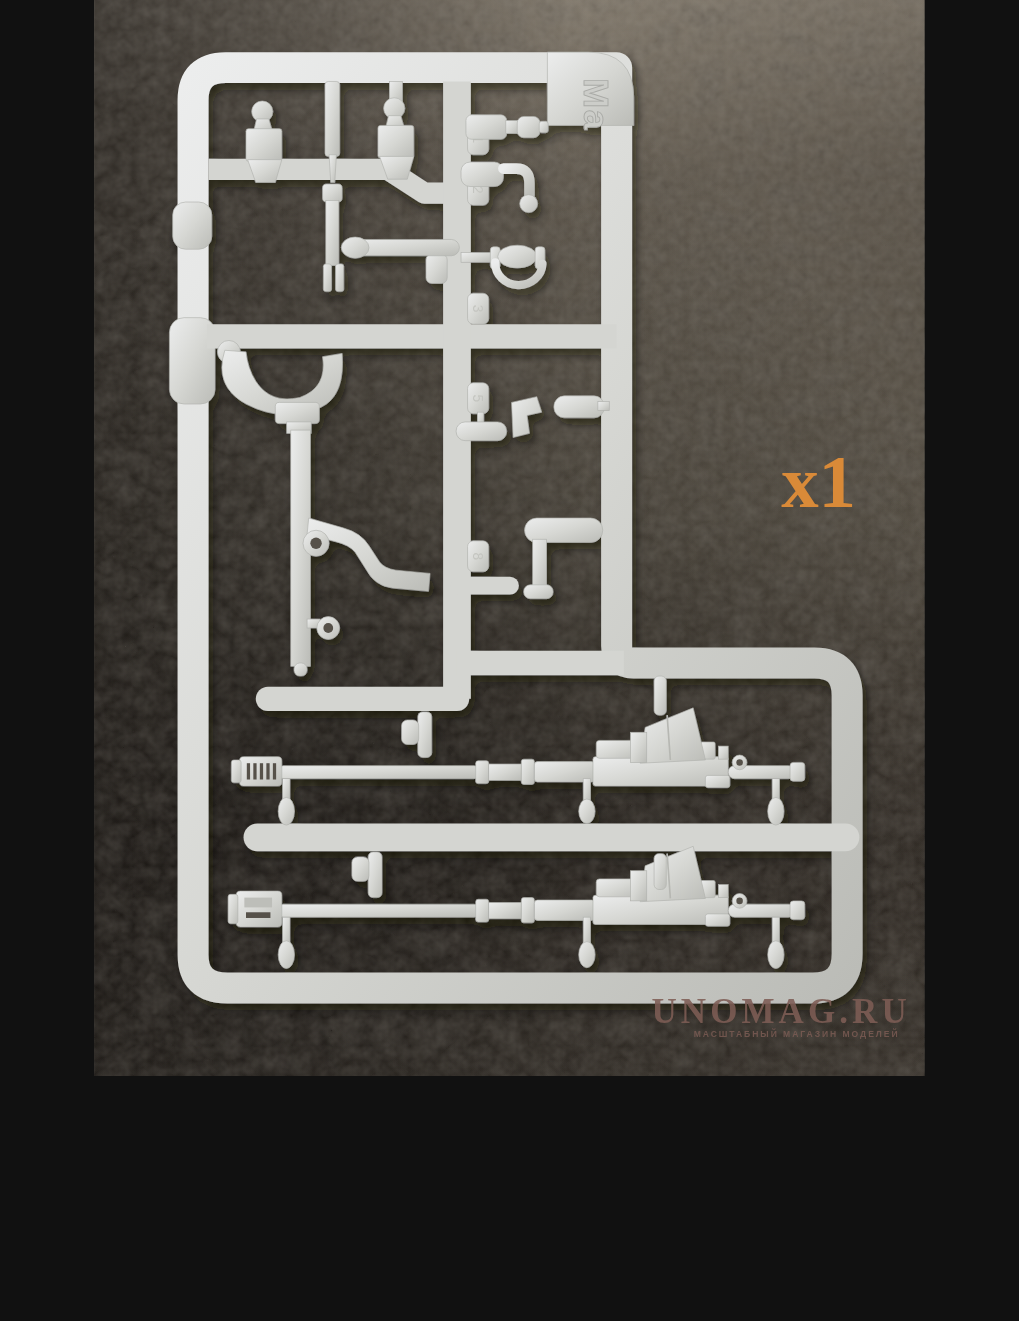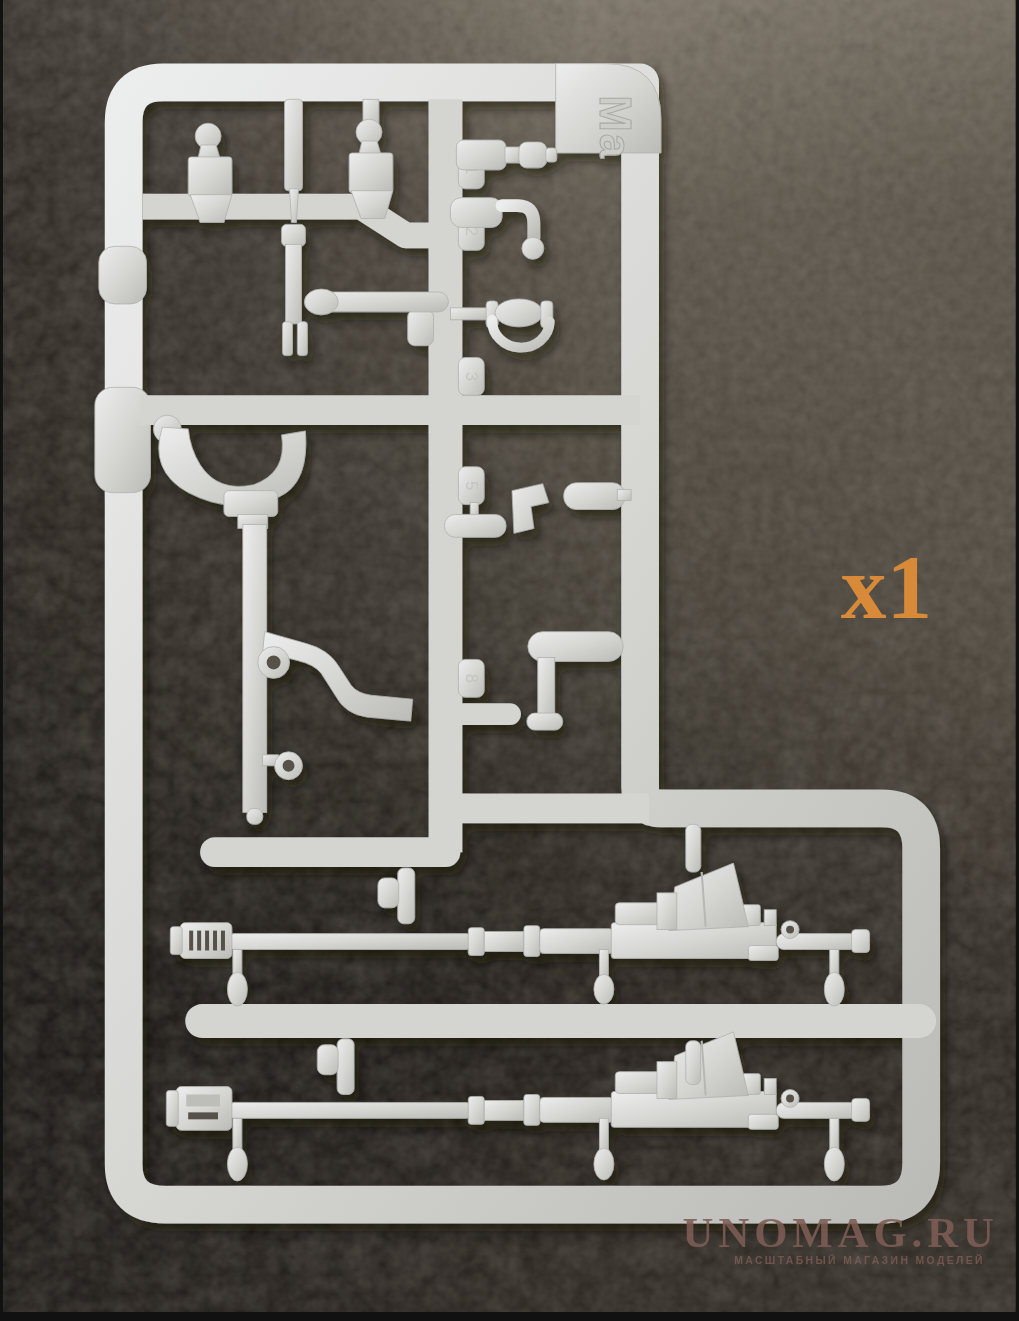--- a/index.html
+++ b/index.html
@@ -1,16 +1,16 @@
 <!DOCTYPE html>
 <html><head>
 <meta charset="utf-8">
 <style>
   html,body{margin:0;padding:0;background:#111;}
-  .photo{position:relative;width:1019px;height:1312px;overflow:hidden;
+  .photo{position:relative;width:1019px;height:1076px;overflow:hidden;
          font-family:"Liberation Sans",sans-serif;}
   svg{display:block;width:100%;height:100%;}
   .pl{fill:url(#plgrad);stroke:#b0b1ad;stroke-width:.8;}
   .run{fill:none;stroke:#d4d5d1;}
   .dk{fill:#56514a;stroke:none;}
   .tagtxt{font-family:"Liberation Sans",sans-serif;font-size:17px;fill:#c3c4bf;
           text-anchor:middle;dominant-baseline:central;opacity:.95;}
   .embossed{font-family:"Liberation Sans",sans-serif;font-weight:bold;font-size:44px;
             fill:#cccdc9;stroke:#a9aaa6;stroke-width:1.1;letter-spacing:2px;
             text-anchor:start;dominant-baseline:middle;}

